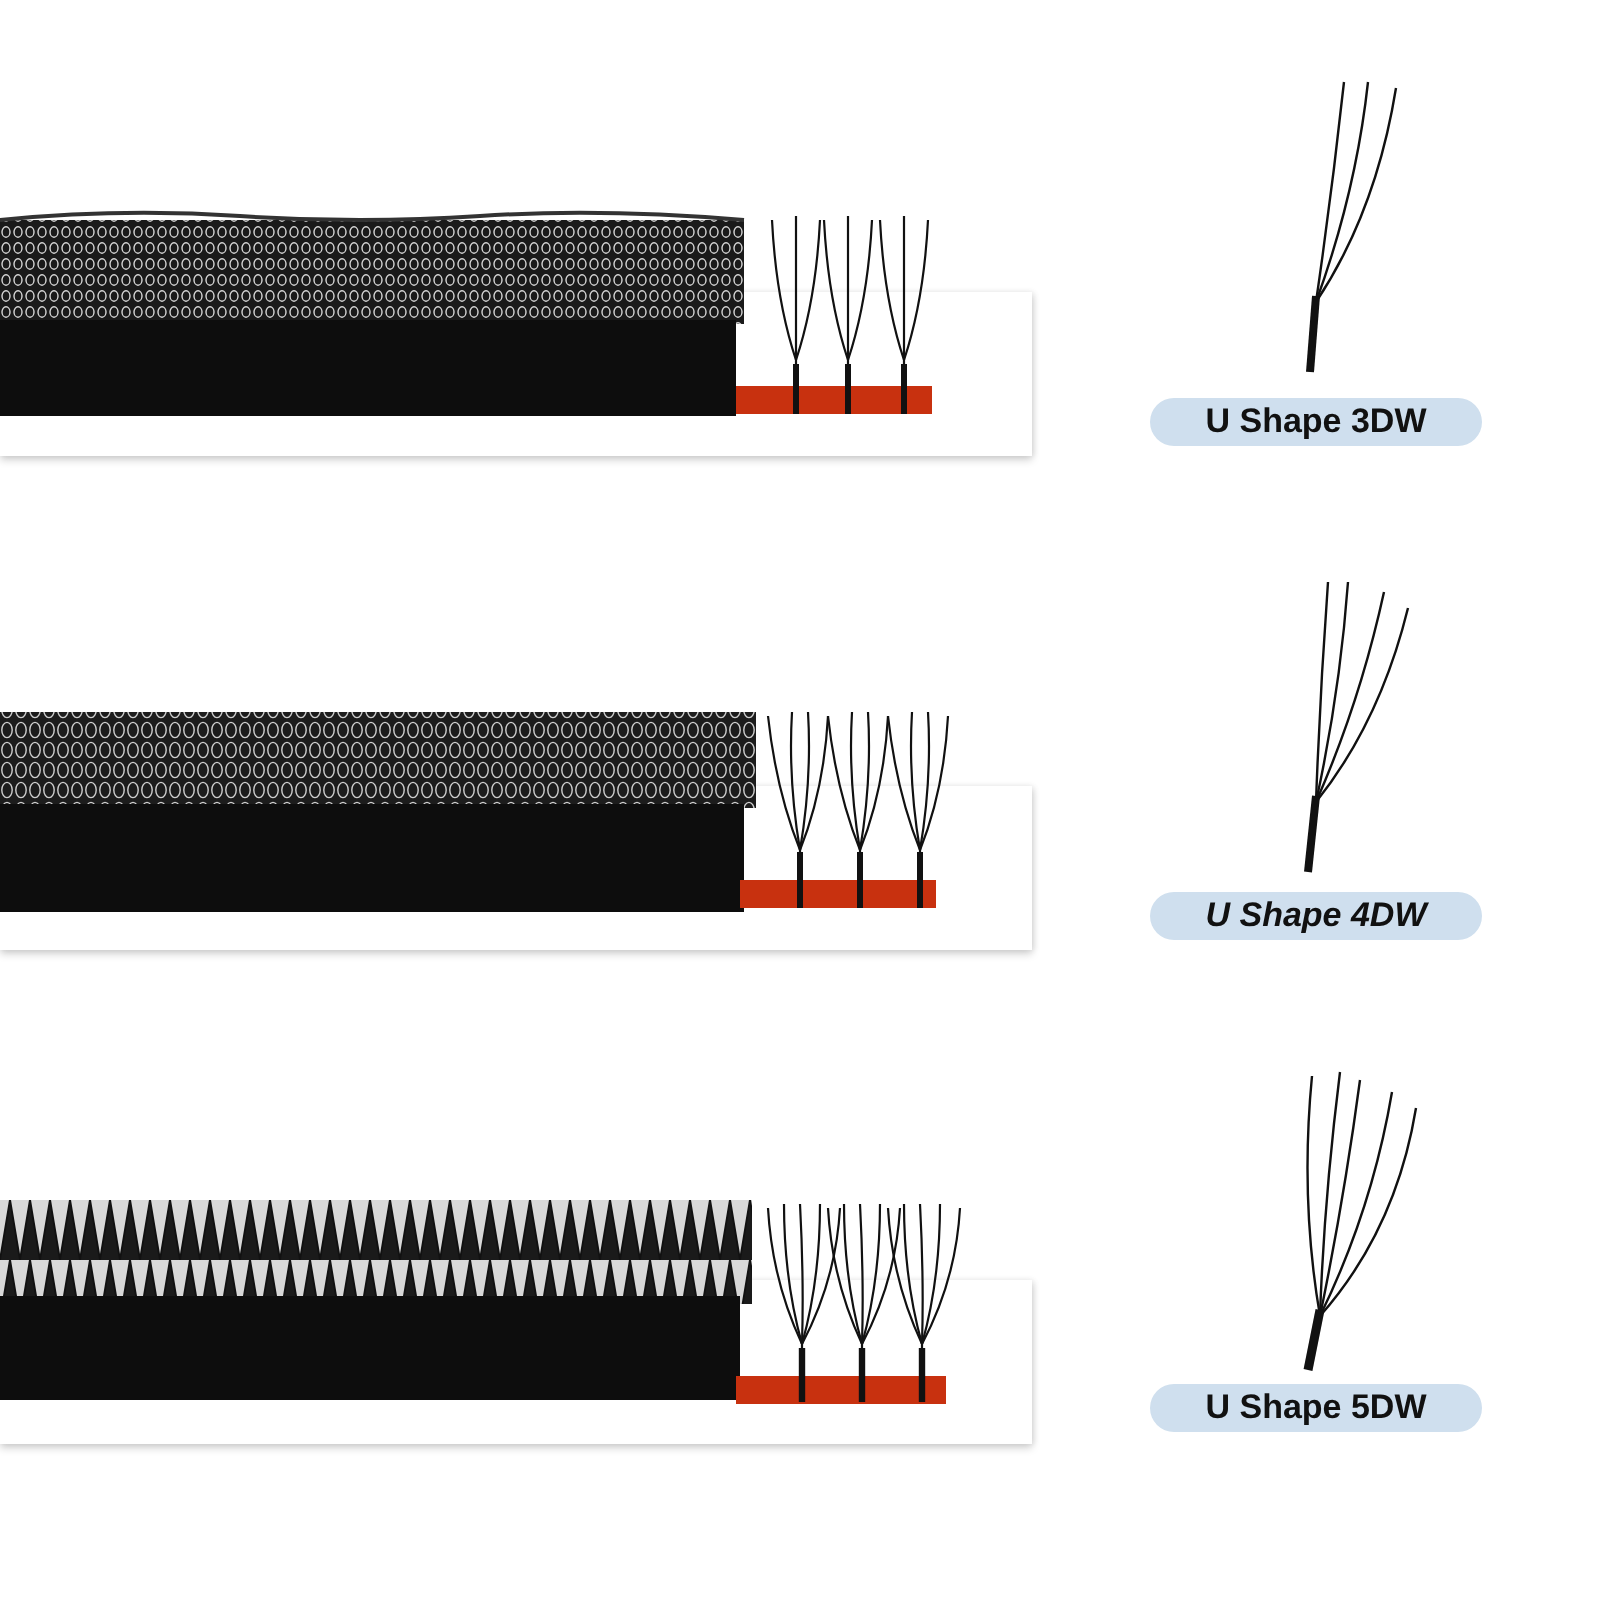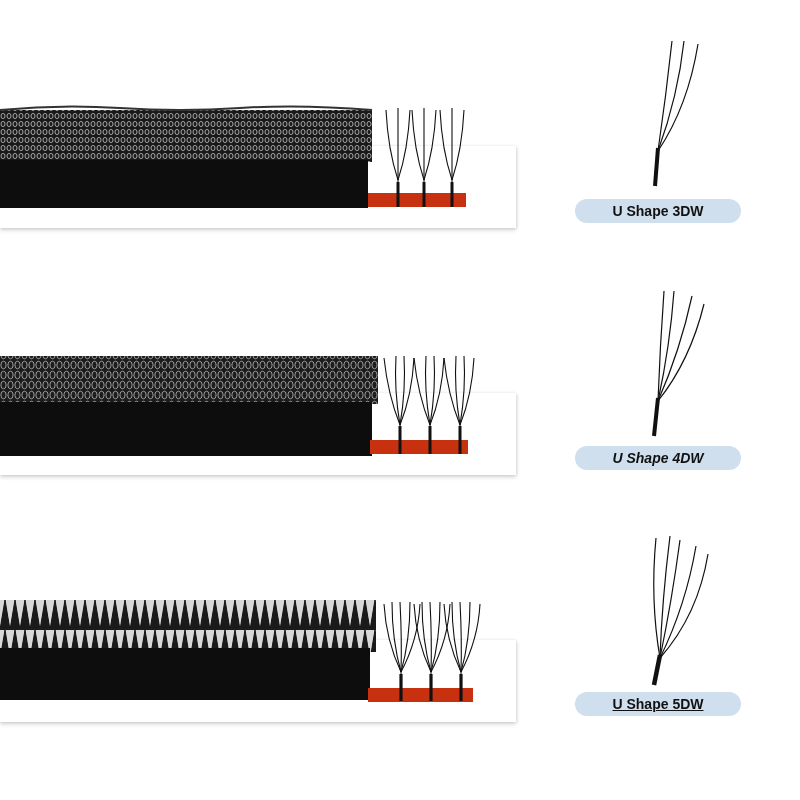--- a/index.html
+++ b/index.html
@@ -3,21 +3,21 @@
 <meta charset="utf-8">
 <style>
   html, body { margin:0; padding:0; background:#ffffff; }
   body { width:800px; height:800px; position:relative; overflow:hidden; font-family:"Liberation Sans", sans-serif; }
   .row { position:absolute; left:0; width:800px; height:260px; }
   .tray { position:absolute; left:0; width:516px; height:82px; background:#fff;
           box-shadow: 0 2px 4px rgba(0,0,0,0.18), 1px 0 3px rgba(0,0,0,0.08); }
   .strip-svg { position:absolute; left:0; top:0; }
   .single-svg { position:absolute; }
   .label { position:absolute; left:575px; width:166px; height:24px; border-radius:12px;
-           background:#cfdfee; color:#111; font-weight:bold; font-size:14px;
+           background:#cfdfee; color:#111; font-weight:bold; font-size:17px;
            display:flex; align-items:center; justify-content:center; }
 </style>
 </head>
 <body>
 
 <div class="row" style="top:0;">
   <div class="tray" style="top:146px;"></div>
   <svg class="strip-svg" width="520" height="240" viewBox="0 0 520 240">
     <defs>
       <pattern id="loops1" width="6" height="8" patternUnits="userSpaceOnUse">
@@ -139,14 +139,14 @@
   <svg class="single-svg" style="left:640px;top:530px;" width="80" height="160" viewBox="0 0 80 160">
     <g stroke="#111" stroke-width="1.2" fill="none">
       <path d="M20 128 Q10 70 16 8"></path>
         <path d="M20 128 Q22 70 30 6"></path>
         <path d="M20 128 Q32 70 40 10"></path>
         <path d="M20 128 Q46 75 56 16"></path>
         <path d="M20 128 Q58 85 68 24"></path>
     </g>
     <line x1="20" y1="125" x2="14" y2="155" stroke="#111" stroke-width="4.5"></line>
   </svg>
-  <div class="label" style="top:692px;text-decoration:underline;">U Shape 5DW</div>
+  <div class="label" style="top:692px;">U Shape 5DW</div>
 </div>
 
 </body></html>

